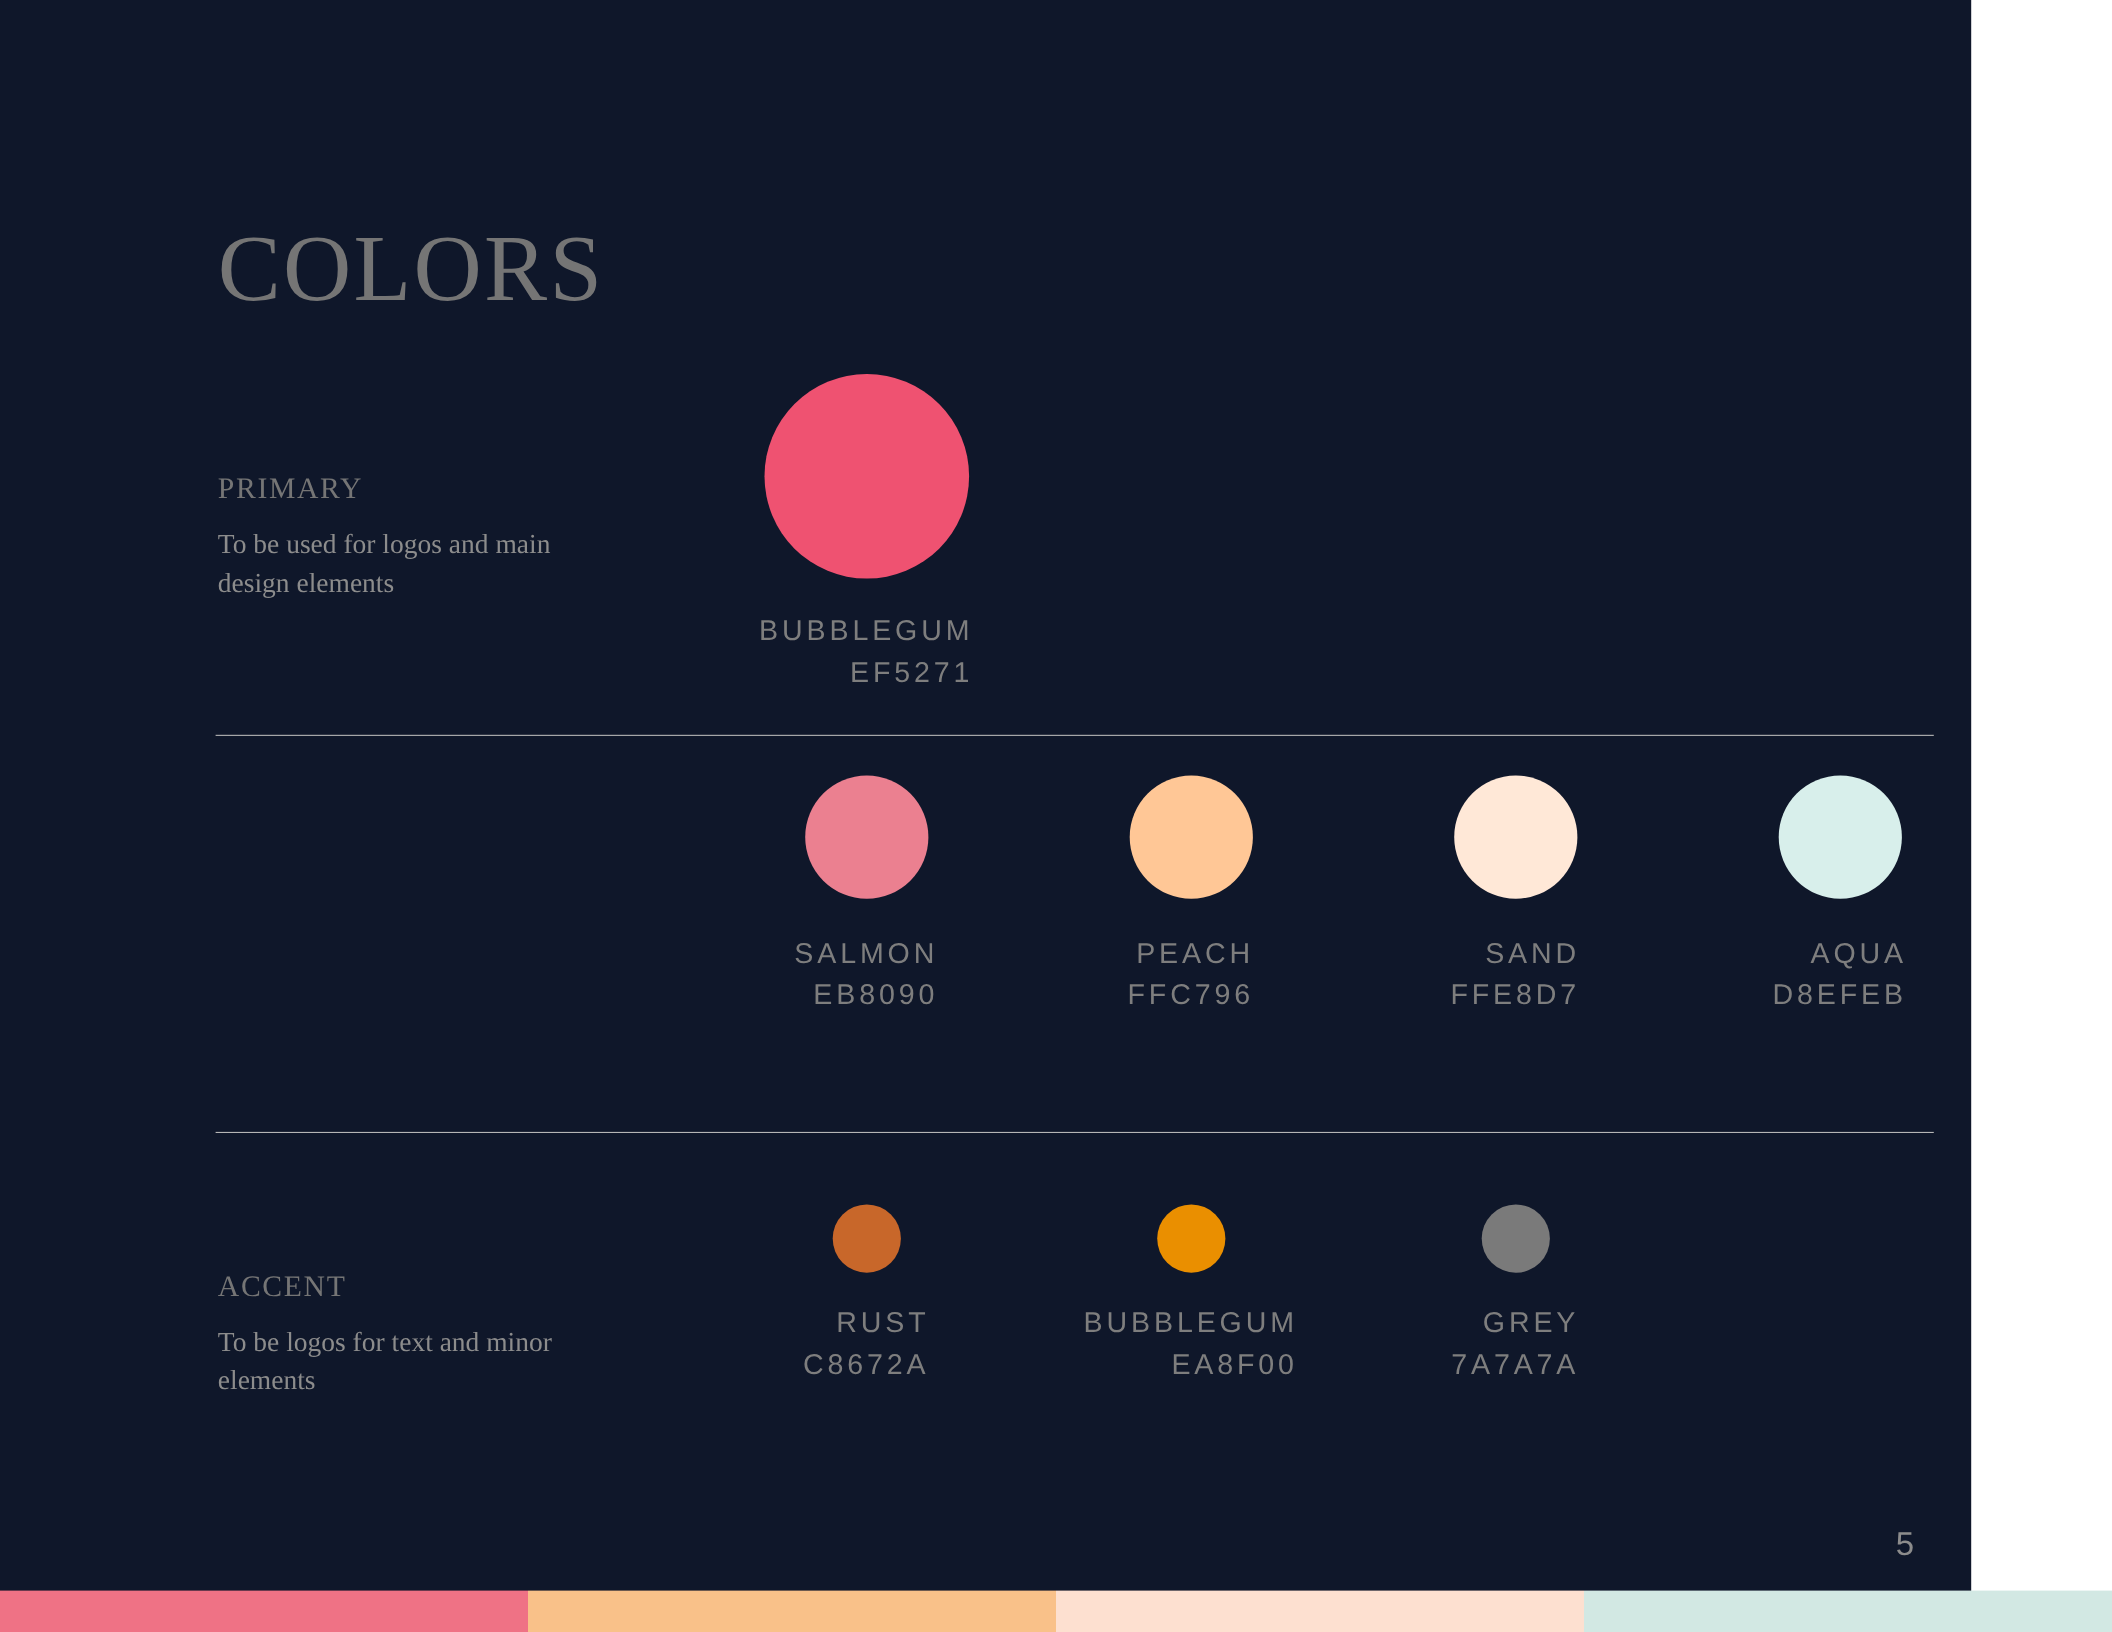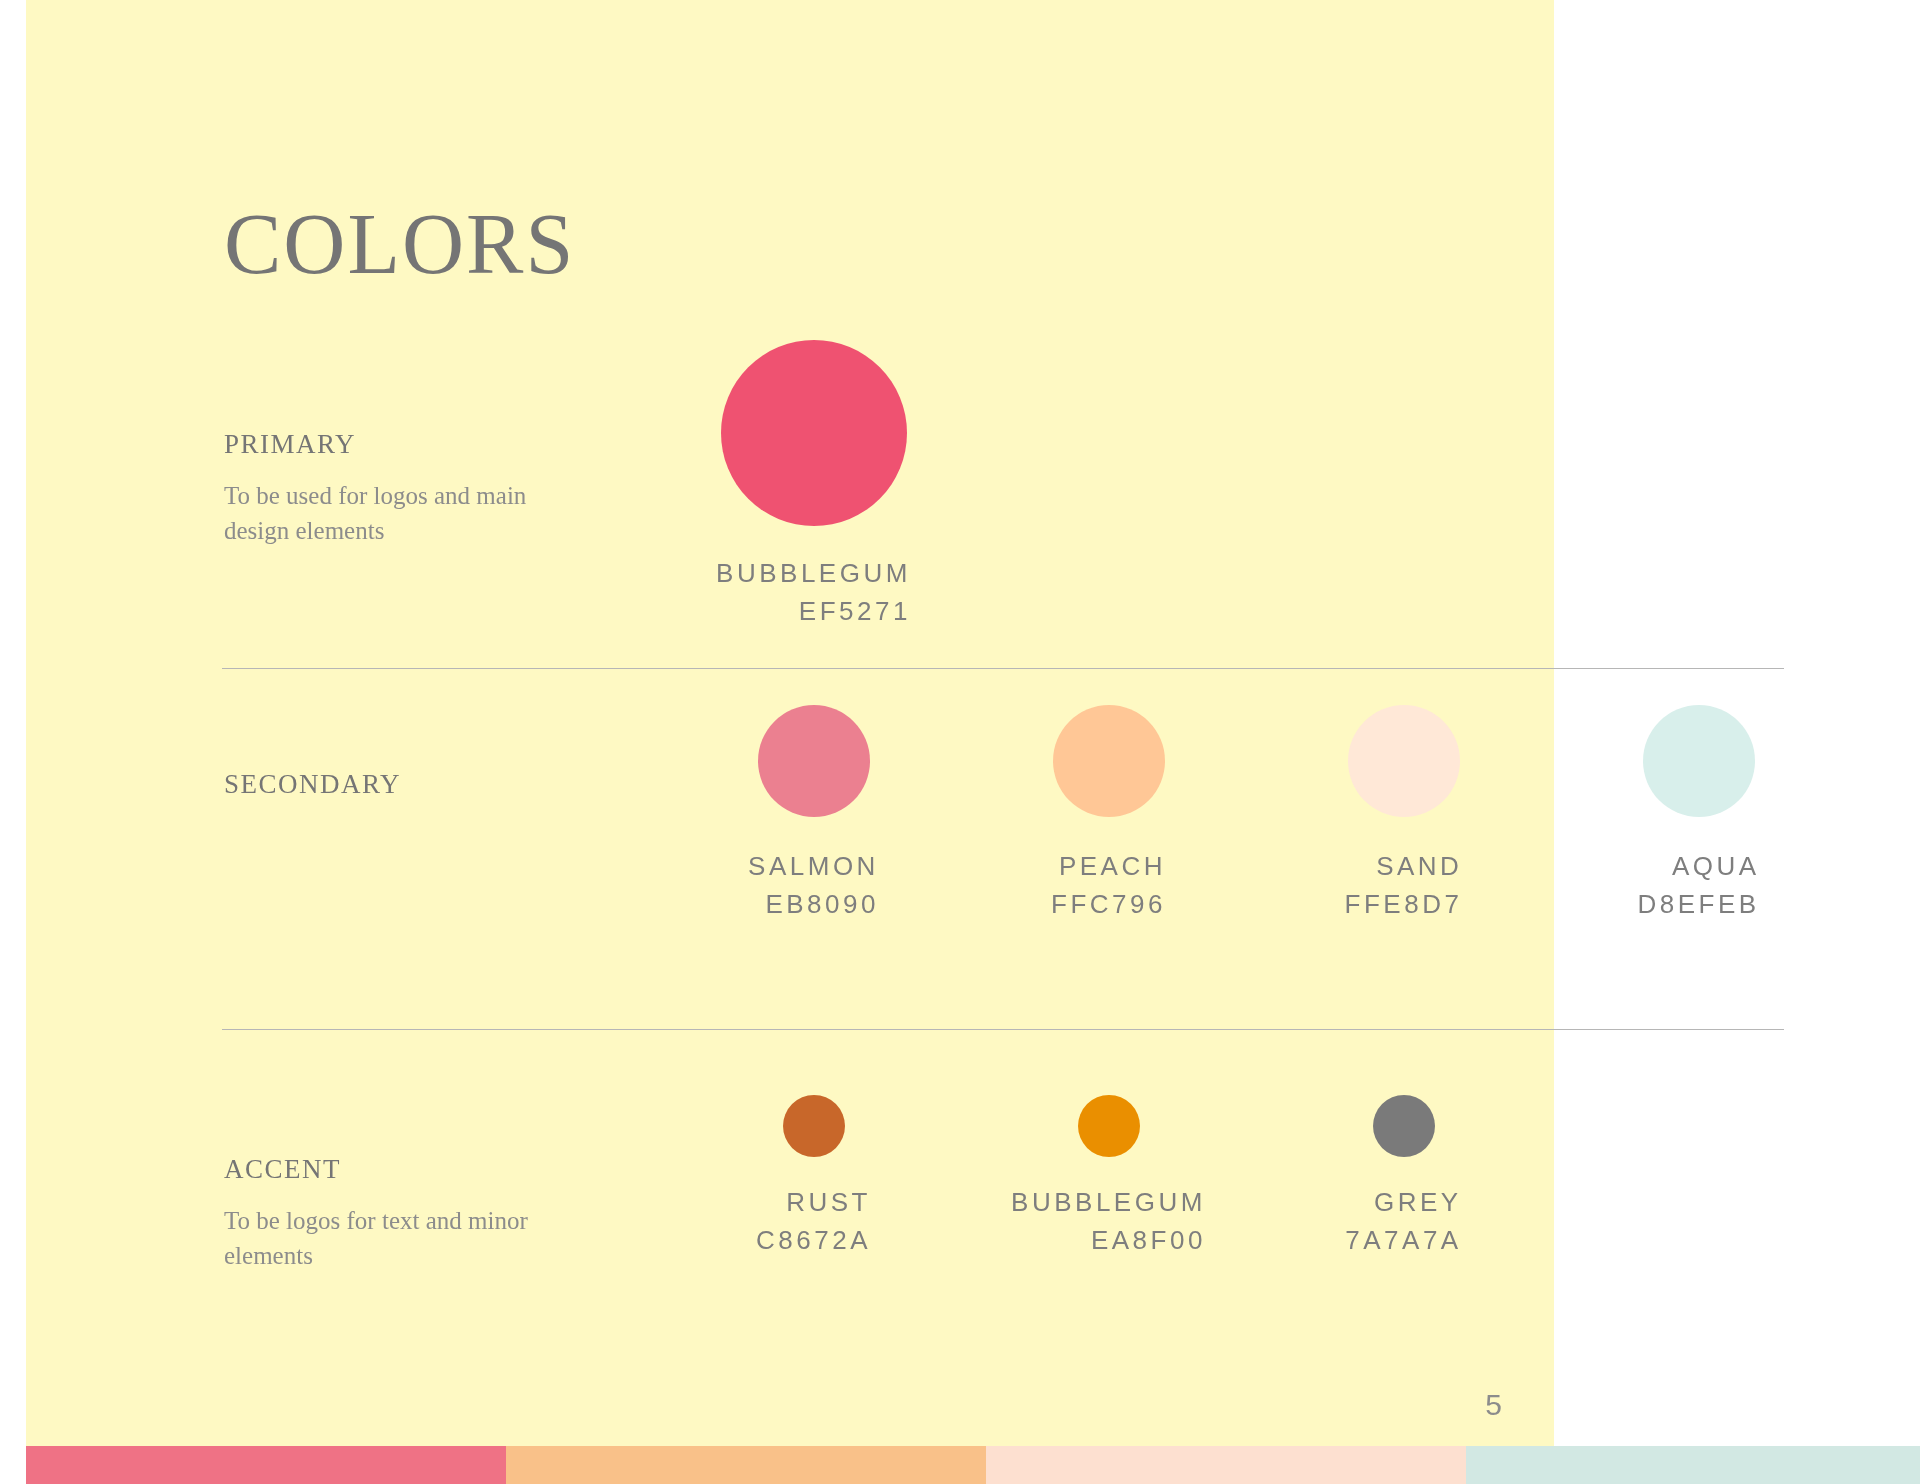--- a/index.html
+++ b/index.html
@@ -10,24 +10,23 @@
     width: 1920px;
     height: 1484px;
     background: #ffffff;
     font-family: "Liberation Sans", sans-serif;
     overflow: hidden;
     position: relative;
   }
 
   .slide {
     position: relative;
-    width: 1528px;
+    width: 1792px;
     height: 1484px;
-    background: #fef9c3;
-    margin-left: 26px;
+    background: #0f172a;
   }
 
   
   .page-title {
     position: absolute;
     left: 198px;
     top: 140px;
     font-family: "Liberation Serif", serif;
     font-size: 86px;
     line-height: 92px;
@@ -172,21 +171,20 @@
           <span class="swatch-hex">EF5271</span>
         </div>
       </div>
     </div>
   </div>
 
   <div class="divider" id="divider-1"></div>
 
   <div class="section" id="section-secondary">
     <div class="section-label">
-      <div class="section-name">SECONDARY</div>
     </div>
     <div class="swatch-row" id="row-secondary">
       <div class="swatch">
         <span class="swatch-dot" style="background: rgb(235, 128, 144);"></span>
         <div class="swatch-text">
           <span class="swatch-name">SALMON</span>
           <span class="swatch-hex">EB8090</span>
         </div>
       </div>
       <div class="swatch">

